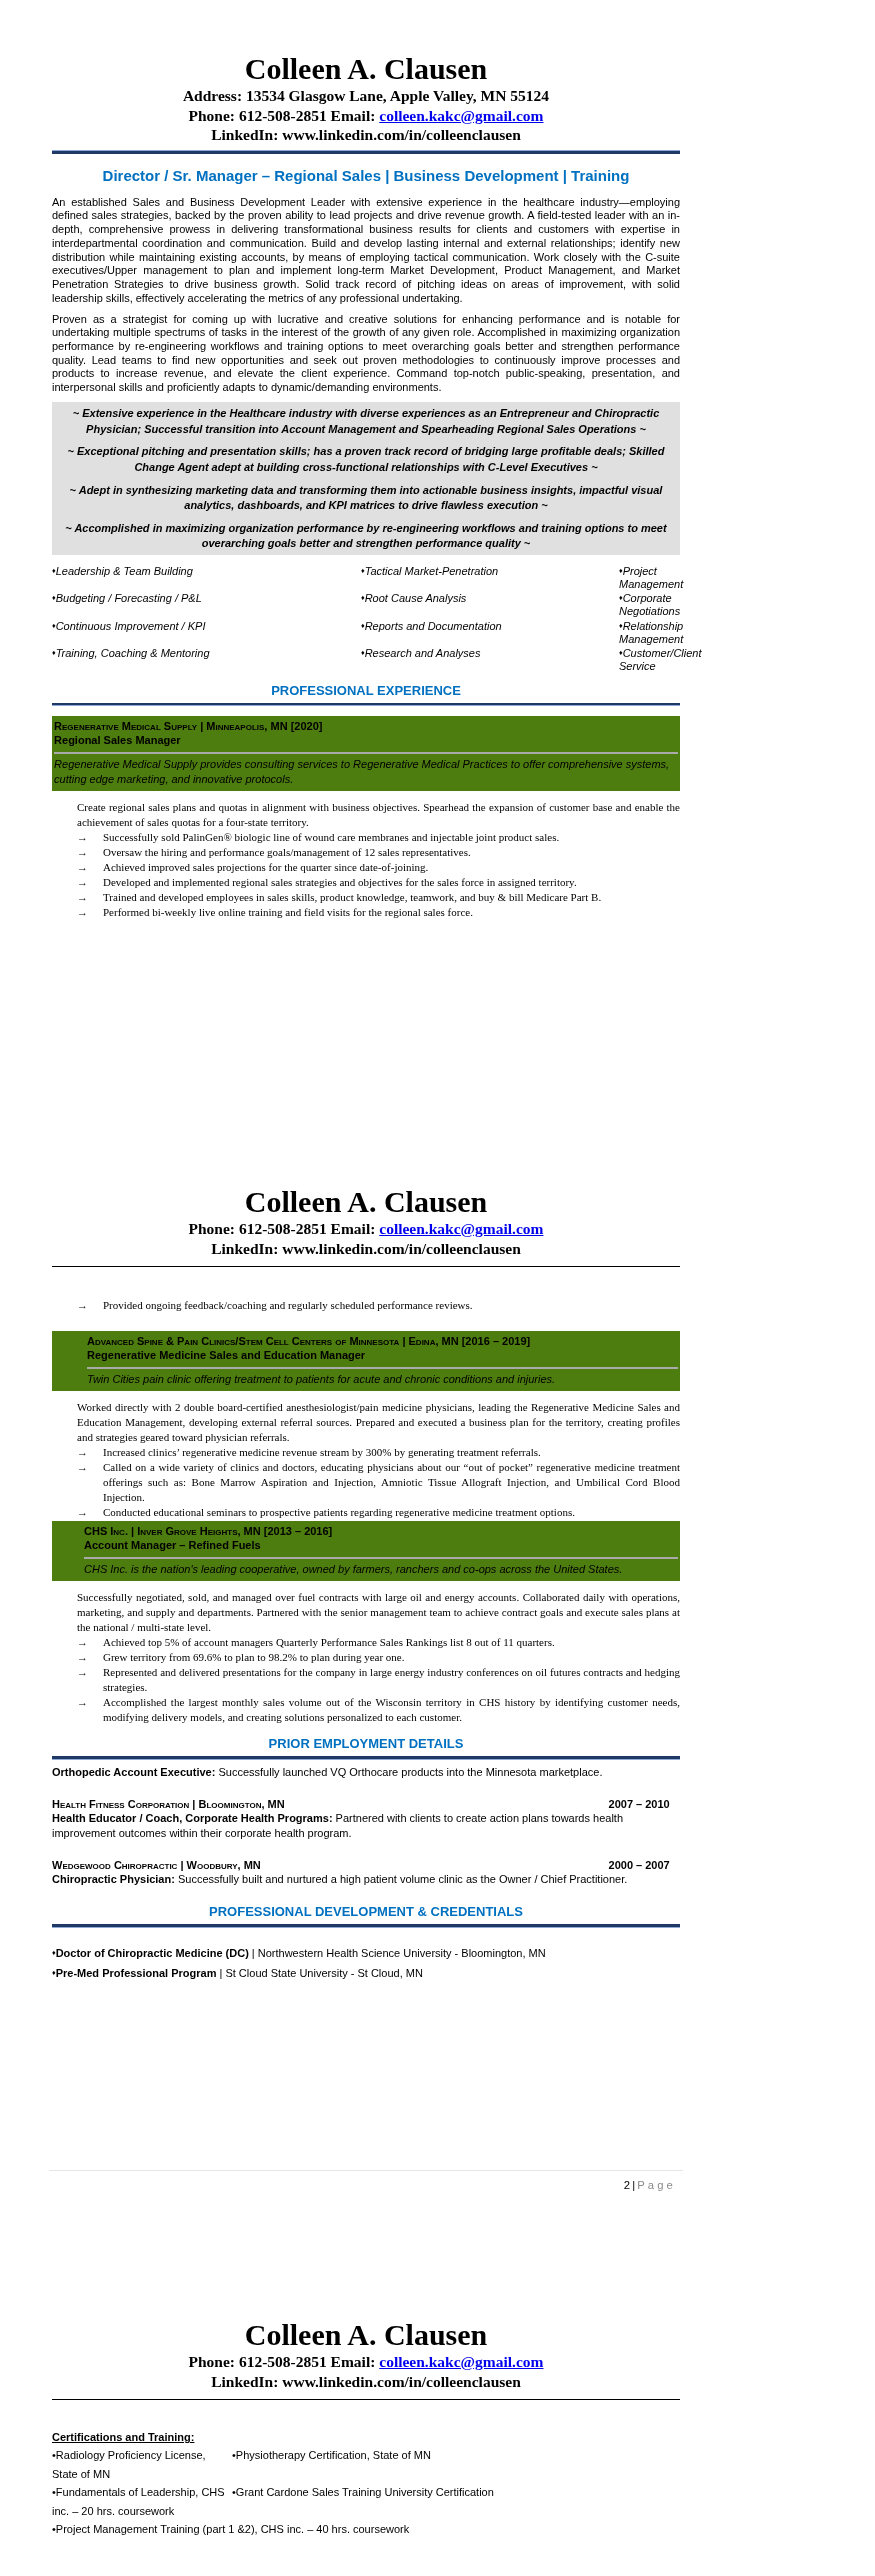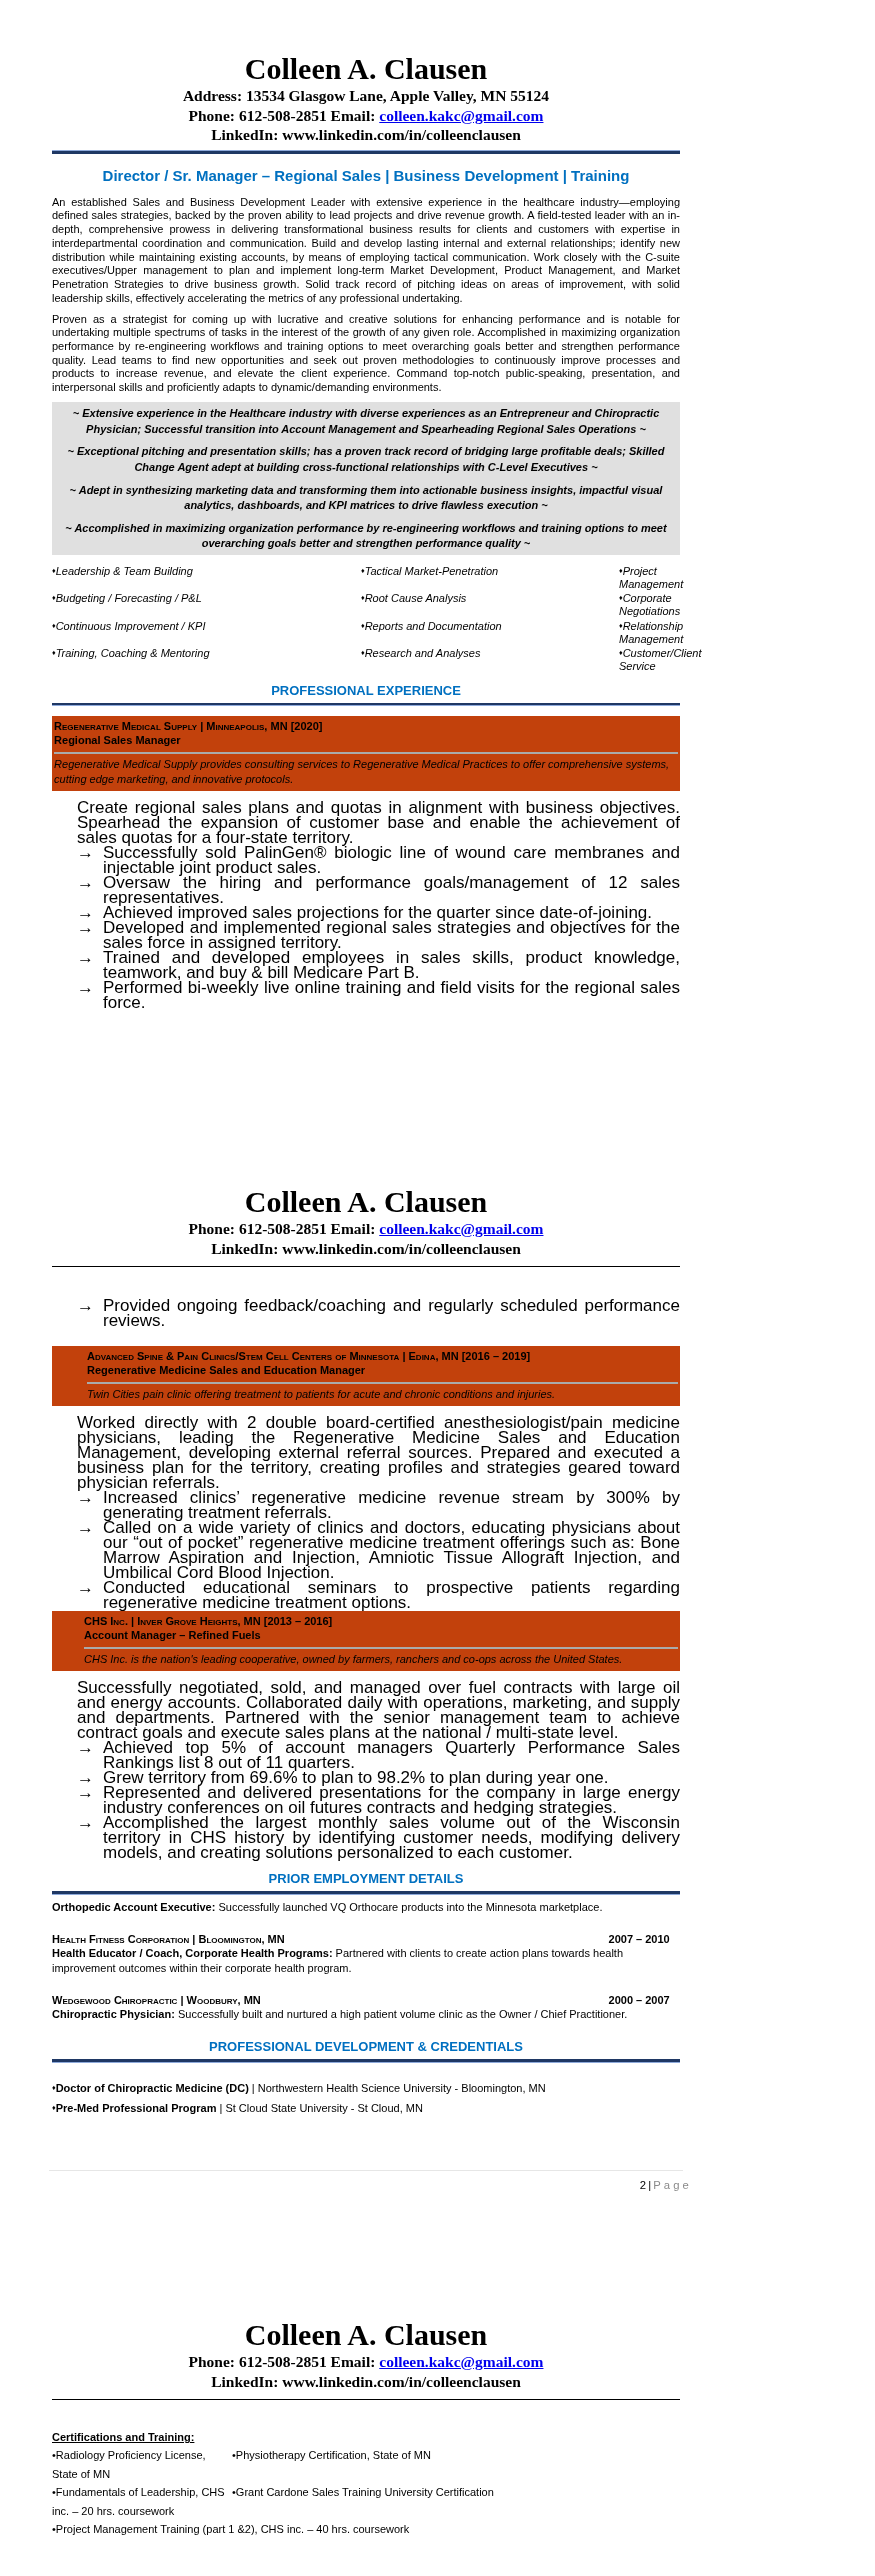--- a/index.html
+++ b/index.html
@@ -13,37 +13,37 @@
   .rule-black { height:1px; background:#000; margin:8.2px 0 0 0; }
   .tagline { text-align:center; color:#0070C0; font-weight:bold; font-size:15px; margin:13.4px 0 11.3px 0; }
   p.sum { font-size:11px; line-height:13.7px; text-align:justify; margin:0 0 7.2px 0; }
   .highlights { background:#E0E0E0; padding:2.1px 5.2px 3.1px 5.2px; margin-top:6.2px; }
   .highlights p { text-align:center; font-style:italic; font-weight:bold; font-size:11px; line-height:15.5px; margin:2.1px 0 7.2px 0; }
   .highlights p:last-child { margin-bottom:0; }
   .skills { display:grid; grid-template-columns:309px 258px 1fr; margin-top:9.3px; font-style:italic; font-size:11px; line-height:13.4px; }
   .skills div::before { content:"\2666 "; font-style:normal; font-size:7.2px; vertical-align:1.5px; }
   .sec-h { text-align:center; color:#0070C0; font-weight:bold; font-size:13px; margin-top:9.3px; }
   .sec-rule { height:2.6px; background:#1F3864; border-bottom:1px solid #8EAADB; margin:5.2px 0 9.3px 0; }
-  .job-head { background:#c2410c; padding:3.1px 2.1px 3.1px 2.1px; }
+  .job-head { background:#4d7c0f; padding:3.1px 2.1px 3.1px 2.1px; }
   .job-head .co { font-weight:bold; font-variant:small-caps; font-size:11px; line-height:14.4px; }
   .job-head .title { font-weight:bold; font-size:11px; line-height:14.4px; padding-bottom:4.1px; border-bottom:2.1px solid #AAAAAA; }
   .job-head .desc { font-style:italic; font-size:11px; line-height:15.5px; padding-top:3.1px; }
-  .job-body { padding-left:25px; font-size:17px; line-height:15px; margin-top:9.3px; }
+  .job-body { padding-left:25px; font-size:11px; line-height:15px; margin-top:9.3px;font-family:Liberation Serif, serif; }
   .job-body p { margin:0; text-align:justify; }
   .job-body ul { list-style:none; margin:0; padding:0; }
   .job-body li { position:relative; padding-left:26px; text-align:justify; }
   .job-body li::before { content:"\2192"; position:absolute; left:0; top:0; }
   .prior { font-size:11px; line-height:14.4px; margin-bottom:17.5px; }
   .prior .row { display:flex; justify-content:space-between; font-weight:bold; padding-right:10.3px; }
   .prior .co { font-variant:small-caps; }
   .prior .desc b { font-weight:bold; }
   .creds { font-size:11px; line-height:19.6px; margin-top:15.5px; }
   .creds div::before { content:"\2666 "; font-size:7.2px; vertical-align:1.5px; }
   .footer-rule { position:absolute; left:49px; right:49px; height:1px; background:#E6E6E6; }
-  .page-num { position:absolute; right:40px; font-size:11.3px; }
+  .page-num { position:absolute; right:56px; font-size:11.3px; }
   .page-num .n { color:#000; }
   .page-num .sep { margin:0 2.1px; }
   .page-num .p { color:#8a8a8a; letter-spacing:3.1px; }
   .certs-title { font-weight:bold; text-decoration:underline; font-size:11px; margin-top:31px; }
   .certs { display:grid; grid-template-columns:180px 1fr; font-size:11px; line-height:18.5px; margin-top:3.1px; column-gap:0; }
   .certs div::before { content:"\2022 "; }
   .certs .full { grid-column:1 / span 2; }
 </style>
 </head>
 <body>

